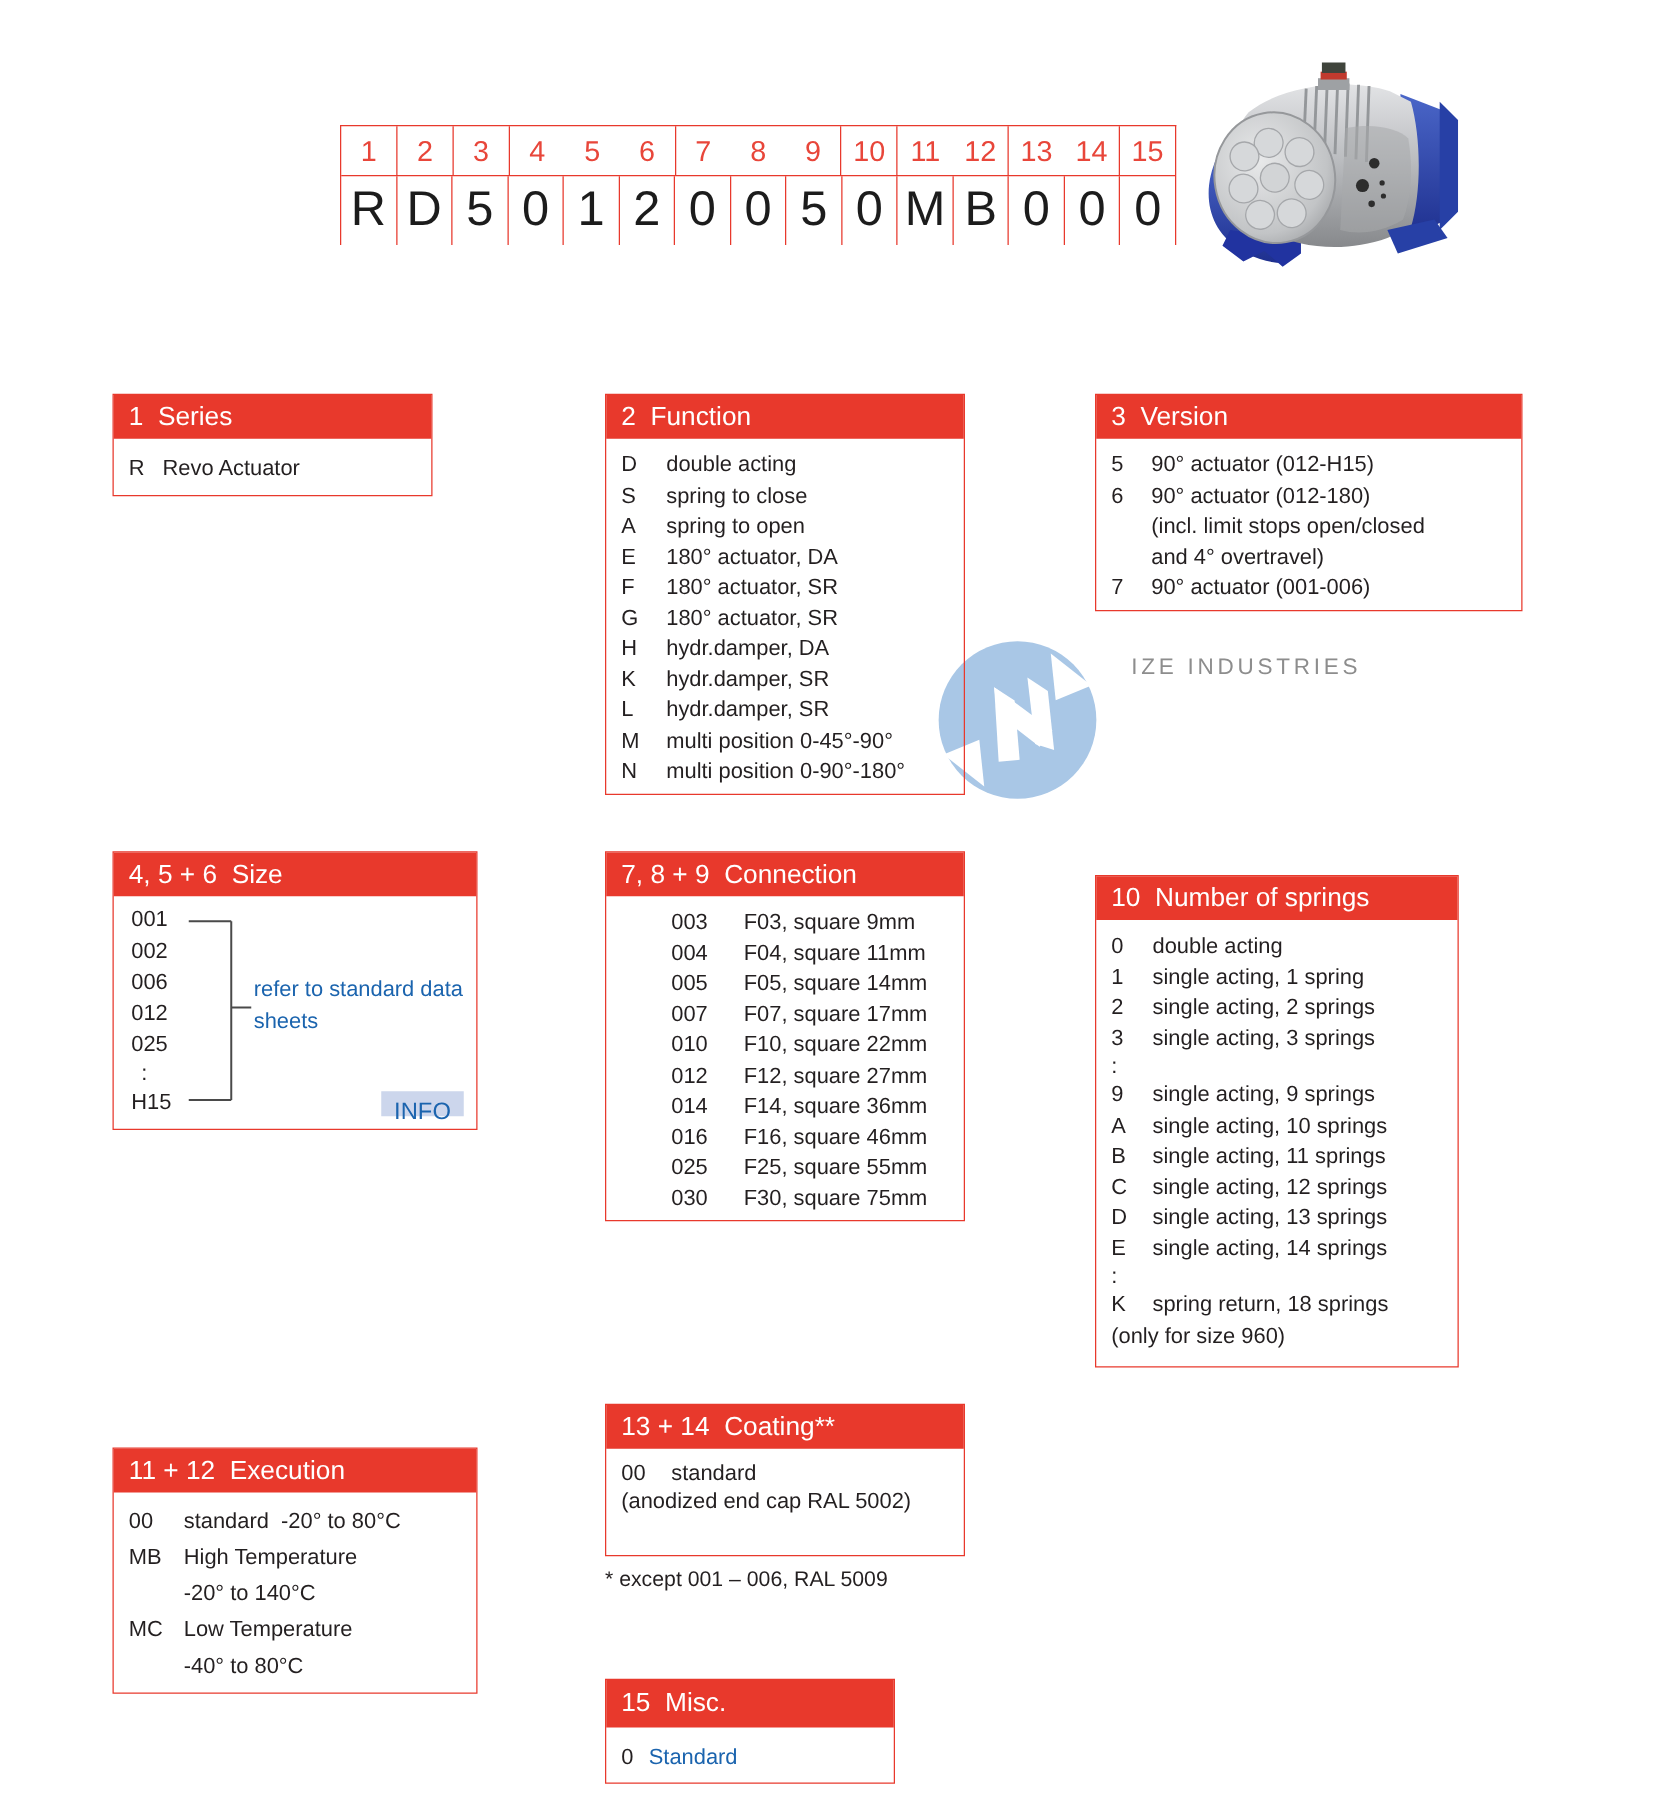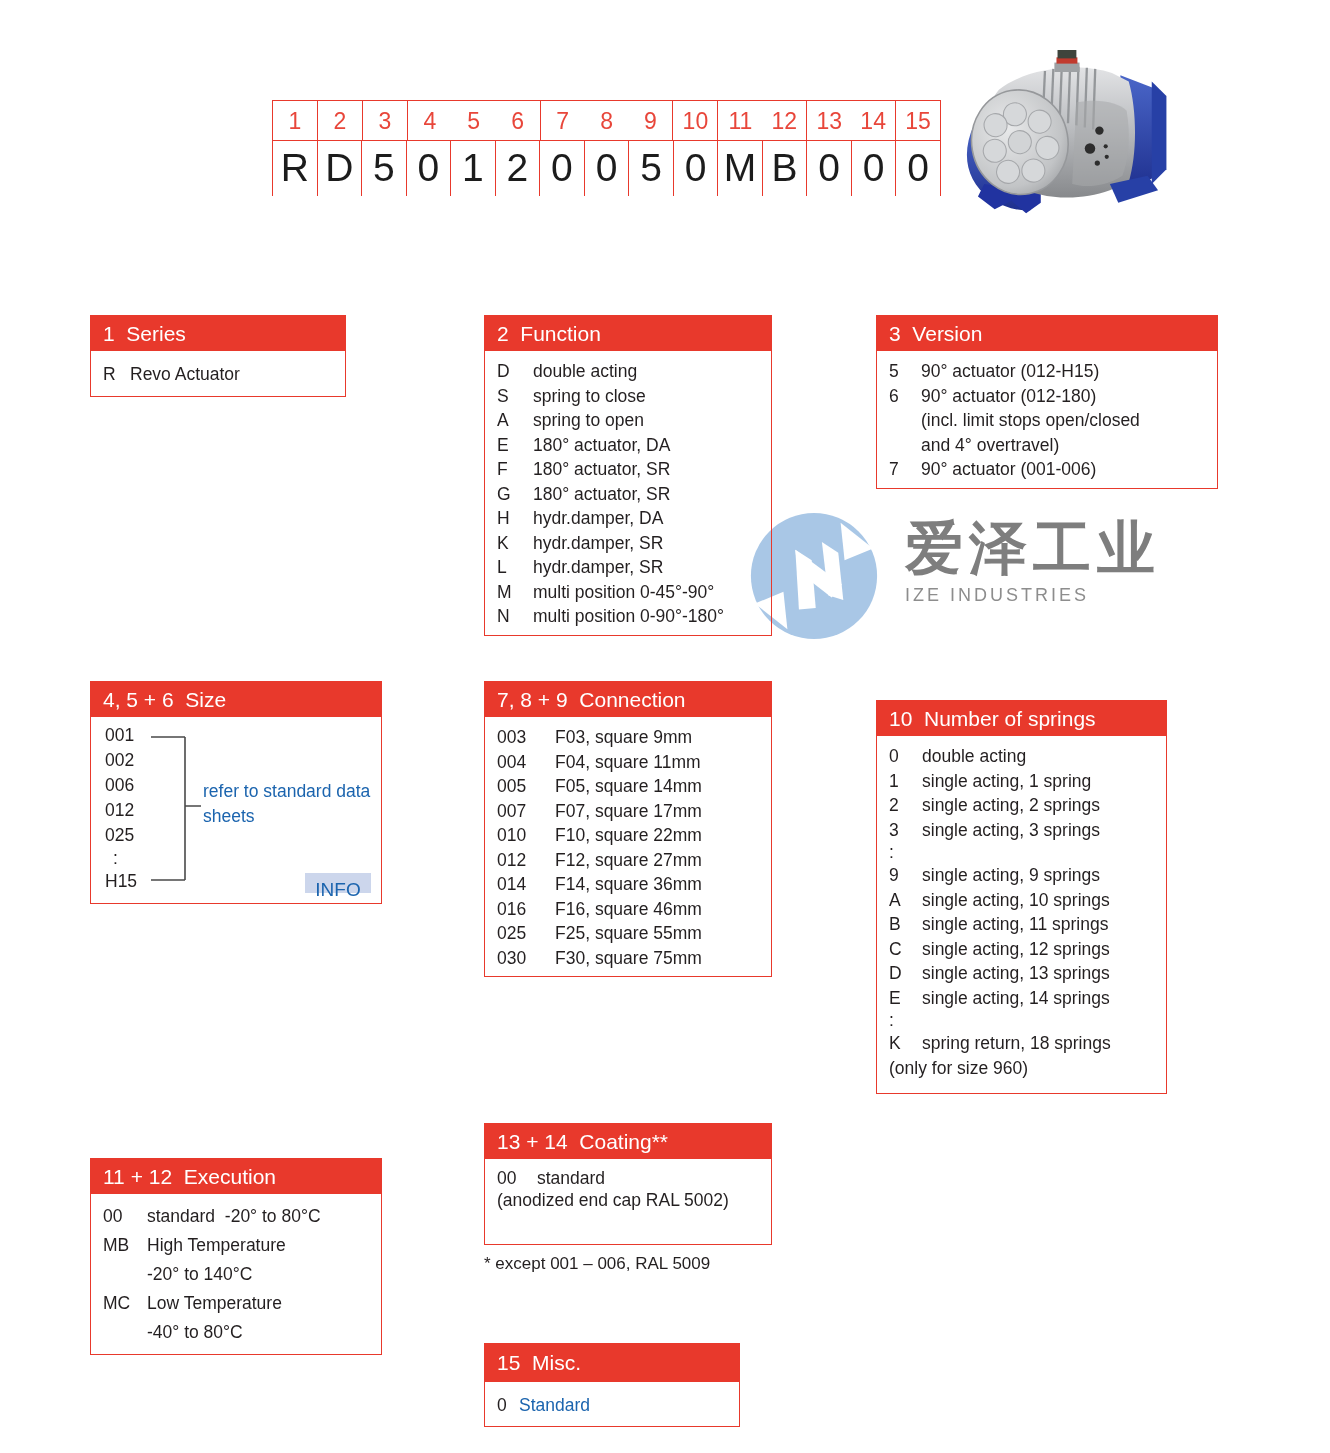--- a/index.html
+++ b/index.html
@@ -62,36 +62,36 @@
   .size-body{position:relative;height:186px;padding:6px 0 0 0;}
   .size-code{padding-left:14px;font-size:17.5px;line-height:25px;}
   .size-code.colon{line-height:21px;padding-left:22px;}
   .size-bracket{position:absolute;left:56px;top:11px;}
   .size-note{position:absolute;left:112px;top:62px;width:172px;color:var(--blue);font-size:17.5px;line-height:25px;}
   .info-button{position:absolute;right:10px;bottom:10px;width:66px;height:20px;background:var(--info-bg);
                color:var(--blue);font-size:19px;line-height:33px;text-align:center;border:none;cursor:pointer;
                font-family:"Liberation Sans","DejaVu Sans",sans-serif;}
 
   .box-connection{left:484px;top:681px;width:288px;min-height:292px;}
-  .box-connection .row-code{width:58px;}
+  .box-connection .row-code{width:58px;margin-left:40px;}
 
   .box-springs{left:876px;top:700px;width:291px;min-height:394px;}
   .box-springs .row-code{width:33px;}
 
   .box-execution{left:90px;top:1158px;width:292px;min-height:197px;}
   .box-execution .row{line-height:29px;}
   .box-execution .row-code{width:44px;}
 
   .box-coating{left:484px;top:1123px;width:288px;min-height:122px;}
   .box-coating .row{line-height:22px;}
   .box-coating .row-code{width:40px;}
 
   .footnote{position:absolute;left:484px;top:1254px;font-size:17px;color:var(--ink);z-index:1;}
 
-  .box-misc{left:484px;top:1343px;width:256px;min-height:73px;}
+  .box-misc{left:484px;top:1343px;width:232px;min-height:73px;}
   .box-misc .box-head{height:38px;line-height:38px;}
   .box-misc .row{line-height:30px;}
   .box-misc .row-code{width:22px;}
 </style>
 </head>
 <body>
 
 <div class="page">
 
   <div class="watermark">
@@ -99,21 +99,20 @@
       <circle cx="70" cy="70" r="64" fill="#a9c7e6"></circle>
       <path d="M97 16 L130 42 L101 54 Z" fill="#ffffff"></path>
       <path d="M43 124 L10 98 L39 86 Z" fill="#ffffff"></path>
       <g transform="rotate(-12 70 70)">
         <path d="M48 100 L57 40 L71 54 L65 102 Z" fill="#ffffff"></path>
         <path d="M57 40 L96 84 L83 95 L55 62 Z" fill="#ffffff"></path>
         <path d="M80 92 L85 38 L99 52 L94 100 Z" fill="#ffffff"></path>
       </g>
     </svg>
     <div class="wm-text">
-      <div class="wm-cn">爱泽工业</div>
       <div class="wm-en">IZE INDUSTRIES</div>
     </div>
   </div>
 
   <div class="code-grid">
     <div class="grid-header">
 
     <span class="pos-cell">1</span>
         <span class="pos-cell">2</span>
         <span class="pos-cell">3</span>

